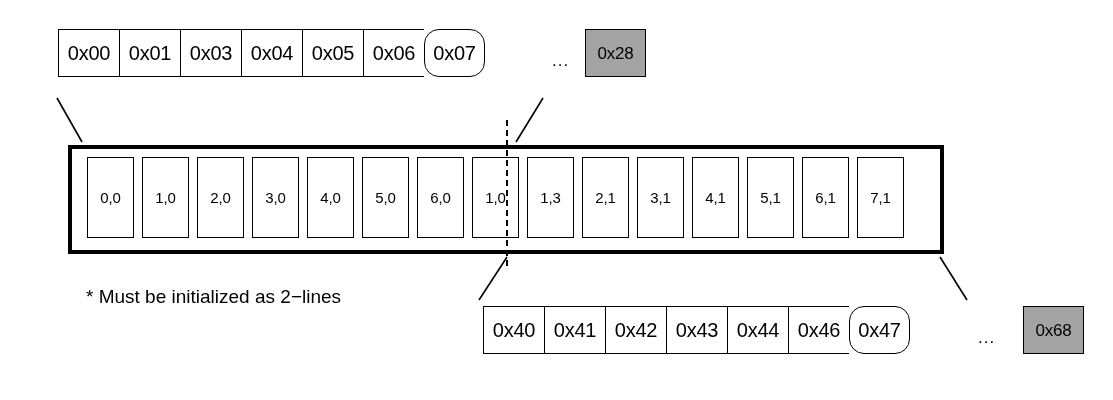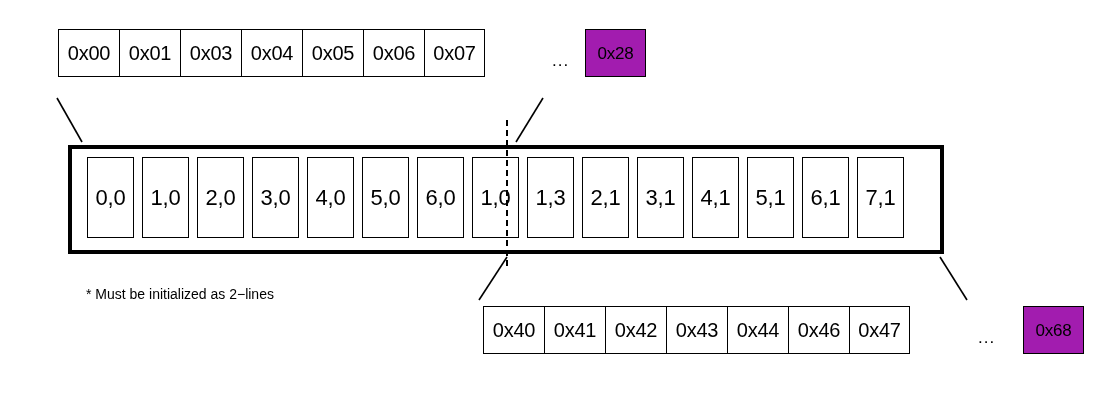--- a/index.html
+++ b/index.html
@@ -34,40 +34,40 @@
     border-right-width: 0;
     background: #ffffff;
     display: flex;
     align-items: center;
     justify-content: center;
     font-size: 20px;
     line-height: 1;
     letter-spacing: -0.2px;
     color: #000000;
   }
-  .addr-cell:last-child { border-right-width: 1px; }
+  .addr-cell:last-child { border-right-width: 1px; border-radius: 15px; }
 
   .addr-ellipsis {
     position: absolute;
     font-size: 17px;
     letter-spacing: 1px;
     color: #000000;
     height: 48px;
     display: flex;
     align-items: flex-end;
     padding-bottom: 6px;
     box-sizing: border-box;
   }
   .addr-lone {
     position: absolute;
     box-sizing: border-box;
     width: 61px;
     height: 48px;
     border: 1px solid #000000;
-    background: #a21caf;
+    background: #a3a3a3;
     display: flex;
     align-items: center;
     justify-content: center;
     font-size: 17px;
     line-height: 1;
     letter-spacing: -0.2px;
     color: #000000;
   }
 
   
@@ -91,21 +91,21 @@
   }
   .word-cell {
     box-sizing: border-box;
     width: 47px;
     height: 81px;
     border: 1px solid #000000;
     background: #ffffff;
     display: flex;
     align-items: center;
     justify-content: center;
-    font-size: 22px;
+    font-size: 15px;
     line-height: 1;
     letter-spacing: -0.2px;
     color: #000000;
   }
 
   
   #half-separator {
     position: absolute;
     left: 506px;
     top: 120px;
@@ -122,21 +122,21 @@
   .leader line {
     stroke: #000000;
     stroke-width: 1.6;
   }
 
   
   #footnote {
     position: absolute;
     left: 86px;
     top: 287px;
-    font-size: 14px;
+    font-size: 19px;
     line-height: 1;
     color: #000000;
     white-space: nowrap;
   }
 </style>
 </head>
 <body>
 
 <div id="diagram">
 

